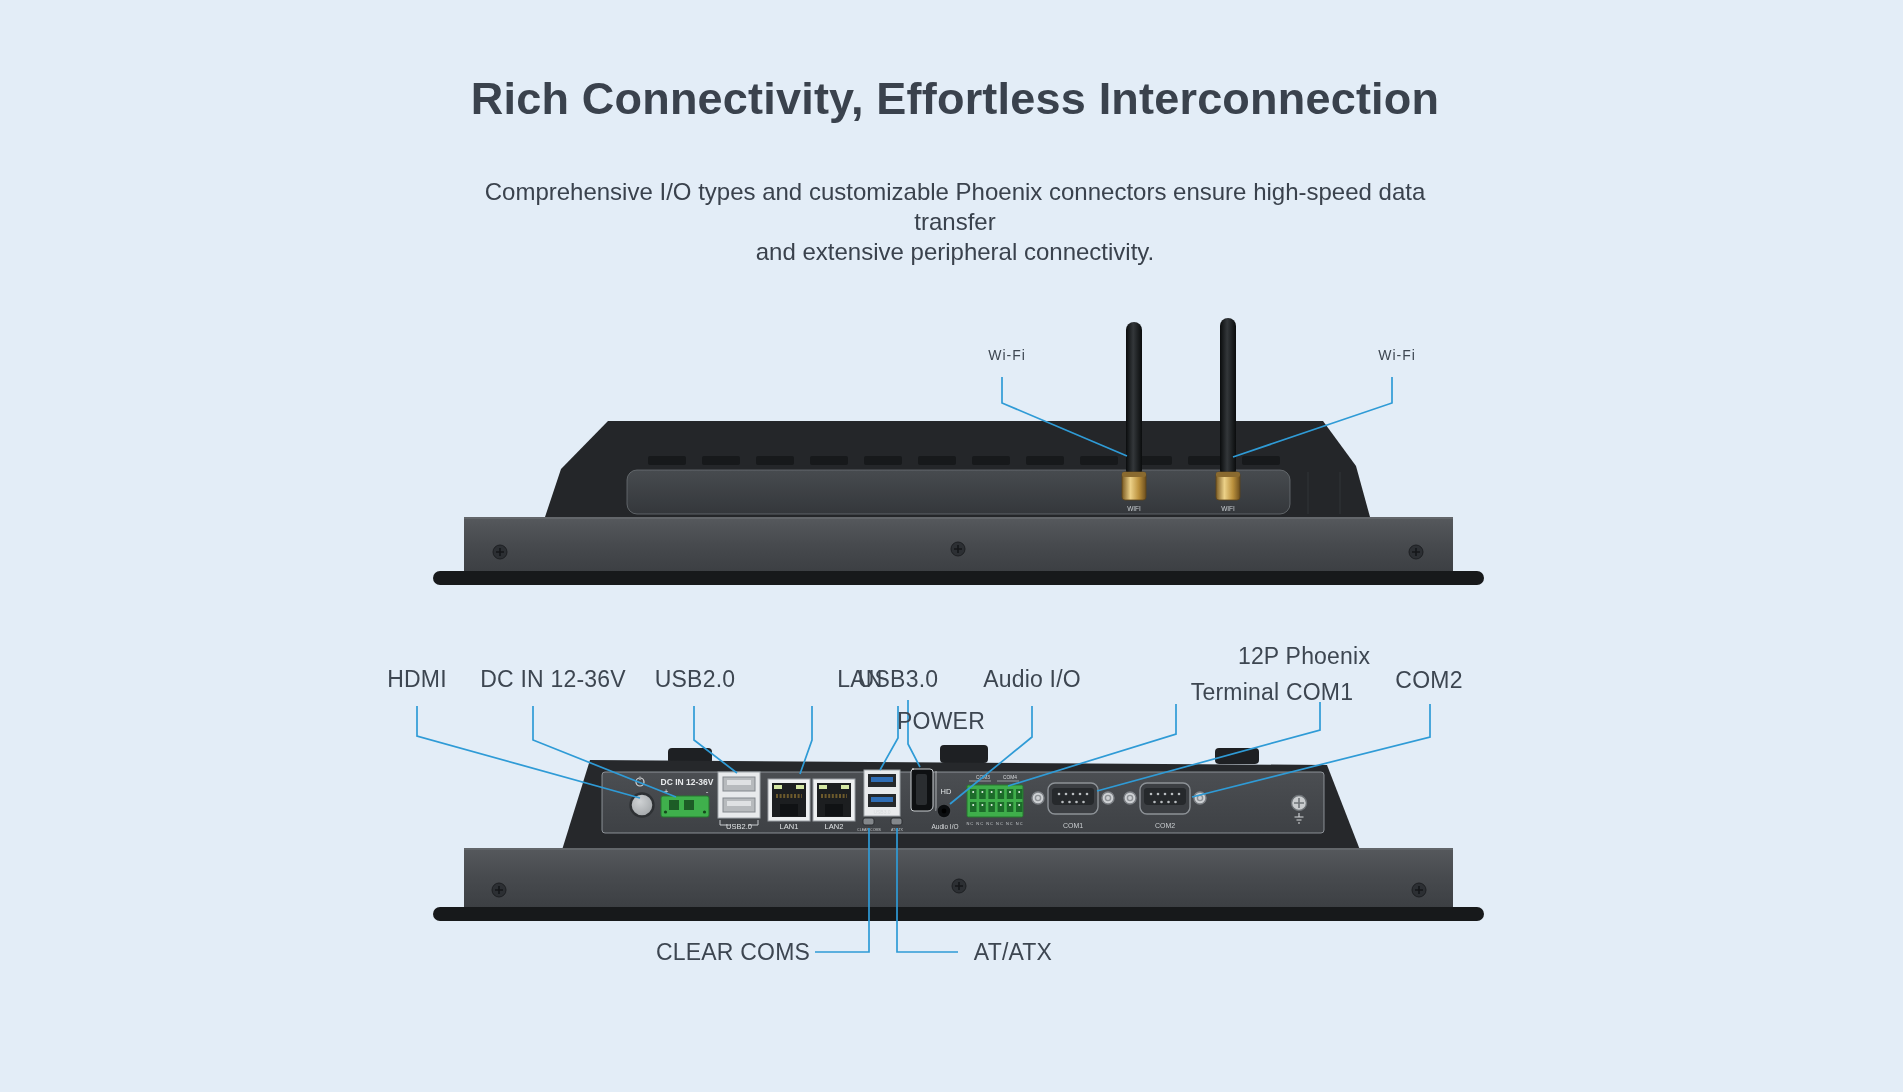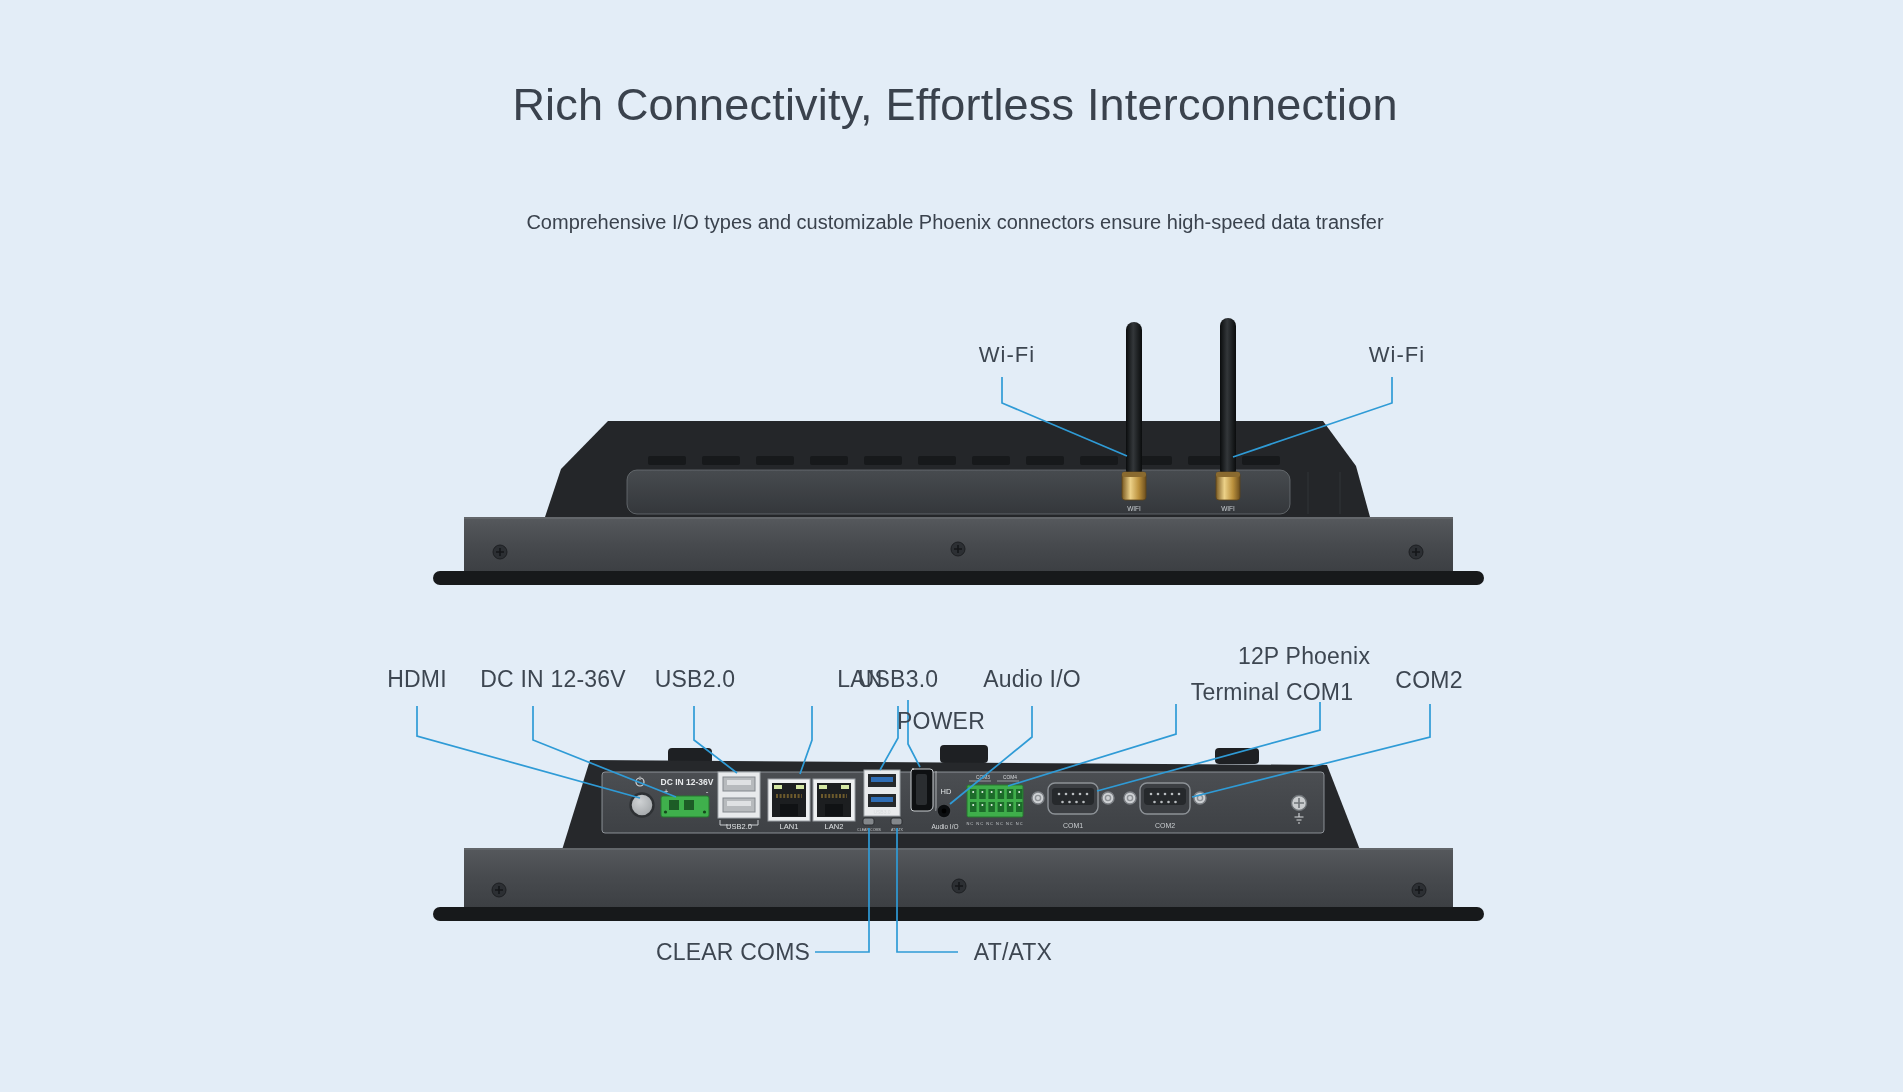--- a/index.html
+++ b/index.html
@@ -1,24 +1,24 @@
 <!DOCTYPE html>
 <html><head>
 <meta charset="utf-8">
 <style>
   html,body{margin:0;padding:0;}
   body{font-family:"Liberation Sans", sans-serif;}
   .stage{position:relative;width:1903px;height:1092px;background:#e3edf7;overflow:hidden;}
-  .page-title{position:absolute;left:955px;top:105px;transform:translate(-50%,-50%);
-      font-size:45px;font-weight:normal;color:#3a424d;white-space:nowrap;letter-spacing:0.2px;}
+  .page-title{position:absolute;left:955px;top:99px;transform:translate(-50%,-50%);
+      font-size:45px;font-weight:bold;color:#3a424d;white-space:nowrap;letter-spacing:0.2px;}
   .subtitle{position:absolute;left:955px;top:222px;transform:translate(-50%,-50%);
-      font-size:20px;color:#3a424d;text-align:center;line-height:30px;}
+      font-size:24px;color:#3a424d;text-align:center;line-height:30px;}
   .callout{position:absolute;transform:translate(-50%,-50%);font-size:23px;color:#3d4651;
       white-space:nowrap;letter-spacing:0.2px;}
-  .callout.small{font-size:22px;letter-spacing:1px;text-align:center;}
+  .callout.small{font-size:14px;letter-spacing:1px;text-align:center;}
   svg.art{position:absolute;left:0;top:0;}
   .labels{position:absolute;left:0;top:0;width:100%;height:100%;z-index:2;}
 </style>
 </head>
 <body>
 
 <div class="stage">
 
   <svg class="art" width="1903" height="1092" viewBox="0 0 1903 1092">
     <defs>
@@ -299,20 +299,21 @@
       <polyline points="1430,704 1430,737 1192,797"></polyline>
       <polyline points="815,952 869,952 869,828"></polyline>
       <polyline points="958,952 897,952 897,828"></polyline>
     </g>
   </svg>
 
   <div class="labels">
     <div class="page-title">Rich Connectivity, Effortless Interconnection</div>
     <div class="subtitle">
       <div>Comprehensive I/O types and customizable Phoenix connectors ensure high-speed data transfer</div>
+      <div>and extensive peripheral connectivity.</div>
     </div>
 
     <div class="callout small" style="left:1007px;top:355px;">Wi-Fi</div>
     <div class="callout small" style="left:1397px;top:355px;">Wi-Fi</div>
 
     <div class="callout" style="left:417px;top:679px;">HDMI</div>
     <div class="callout" style="left:553px;top:679px;">DC IN 12-36V</div>
     <div class="callout" style="left:695px;top:679px;">USB2.0</div>
     <div class="callout" style="left:860px;top:679px;">LAN</div>
     <div class="callout" style="left:898px;top:679px;">USB3.0</div>

